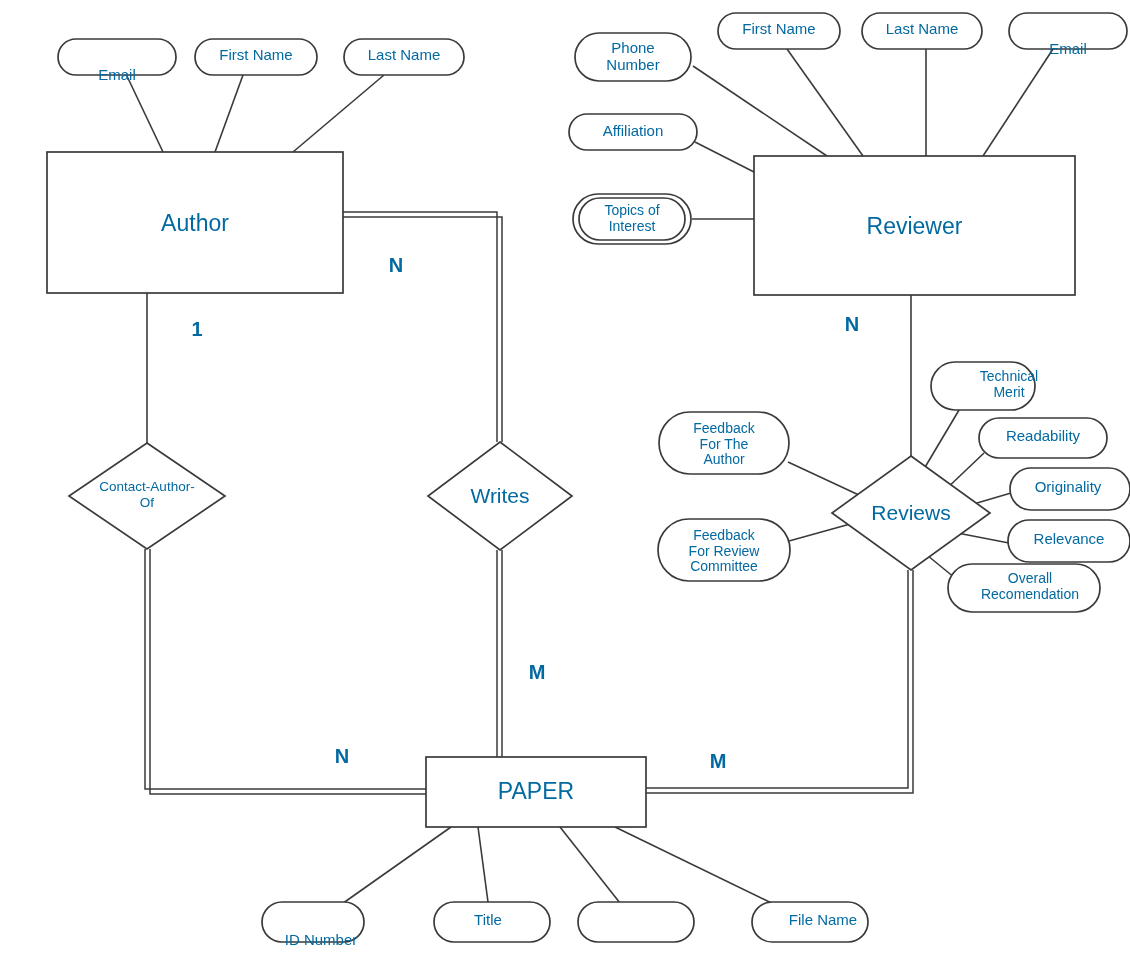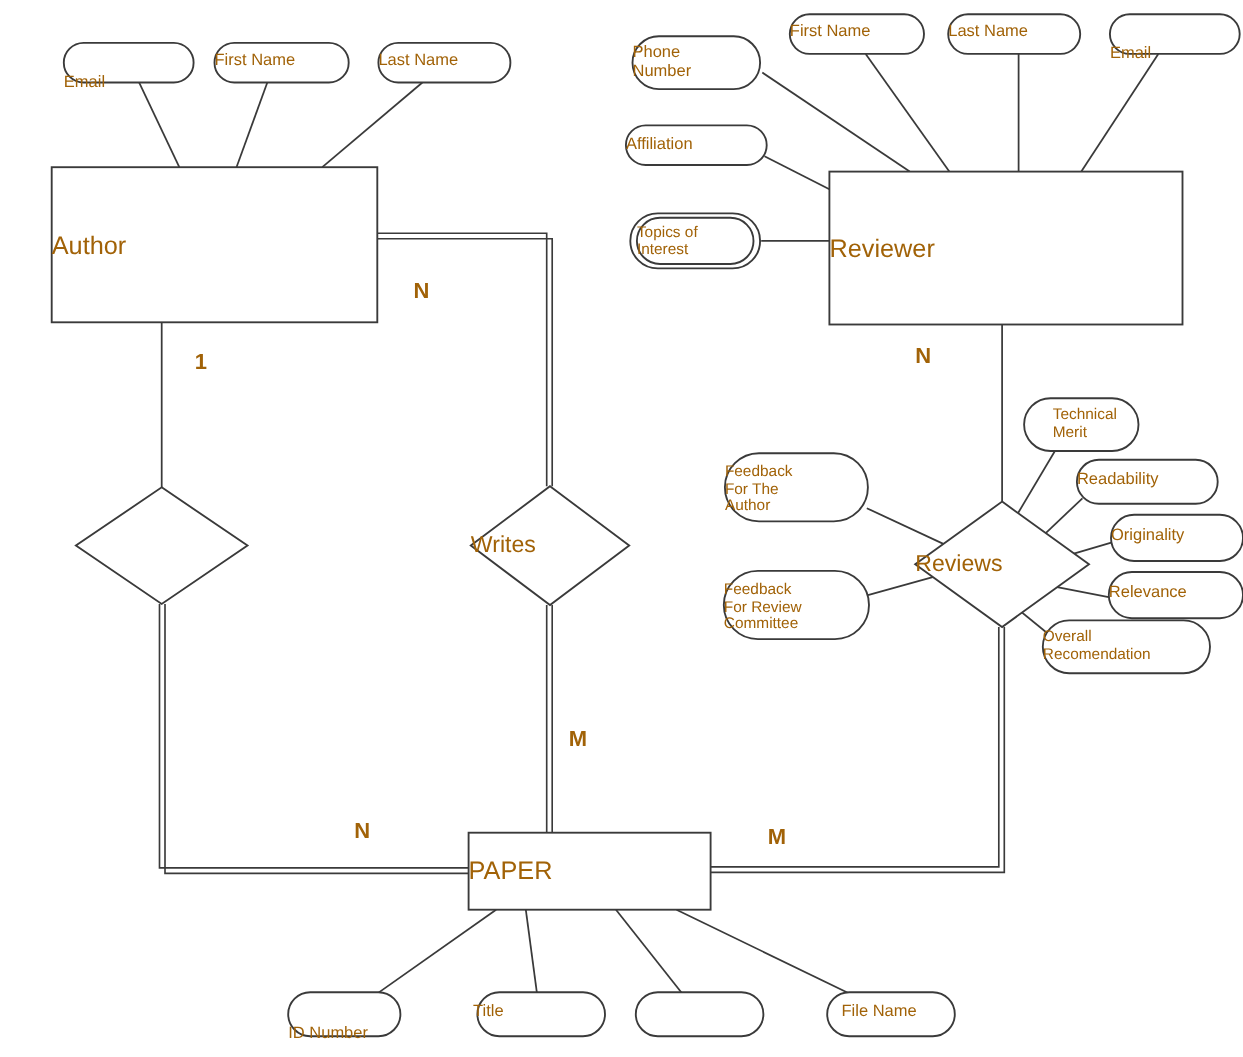--- a/index.html
+++ b/index.html
@@ -41,23 +41,23 @@
     stroke: #3a3a3a;
     stroke-width: 1.7;
   }
   .oval-outer {
     fill: none;
     stroke: #3a3a3a;
     stroke-width: 1.7;
   }
   .lbl {
     position: absolute;
-    text-align: left;
+    text-align: center;
     line-height: 1.12;
-    color: #a16207;
+    color: #0369a1;
     white-space: pre-line;
     pointer-events: none;
   }
   .attr-label {
     font-size: 15px;
   }
   .attr-label.small {
     font-size: 14px;
   }
   .key-attr {
@@ -170,20 +170,22 @@
       <rect class="shape" x="434" y="902" width="116" height="40" rx="20" ry="20"></rect>
       <rect class="shape" x="578" y="902" width="116" height="40" rx="20" ry="20"></rect>
       <rect class="shape" x="752" y="902" width="116" height="40" rx="20" ry="20"></rect>
     </g>
   </svg>
 
   <div class="lbl entity-label" style="left:47px;  top:211px; width:296px;">Author</div>
   <div class="lbl entity-label" style="left:754px; top:214px; width:321px;">Reviewer</div>
   <div class="lbl entity-label" style="left:426px; top:779px; width:220px;">PAPER</div>
 
+  <div class="lbl rel-label tiny" style="left:67px;  top:479px; width:160px;">Contact-Author-
+Of</div>
   <div class="lbl rel-label" style="left:428px; top:484px; width:144px;">Writes</div>
   <div class="lbl rel-label" style="left:832px; top:501px; width:158px;">Reviews</div>
 
   <div class="lbl attr-label key-attr" style="left:58px;  top:47px; width:118px;">Email</div>
   <div class="lbl attr-label" style="left:195px; top:47px; width:122px;">First Name</div>
   <div class="lbl attr-label" style="left:344px; top:47px; width:120px;">Last Name</div>
 
   <div class="lbl attr-label" style="left:575px;  top:40px;  width:116px;">Phone
 Number</div>
   <div class="lbl attr-label" style="left:718px;  top:21px;  width:122px;">First Name</div>

